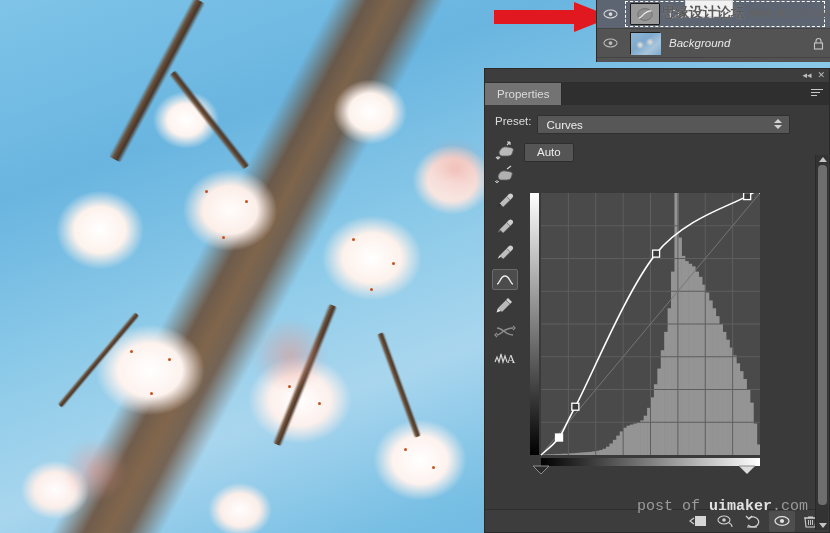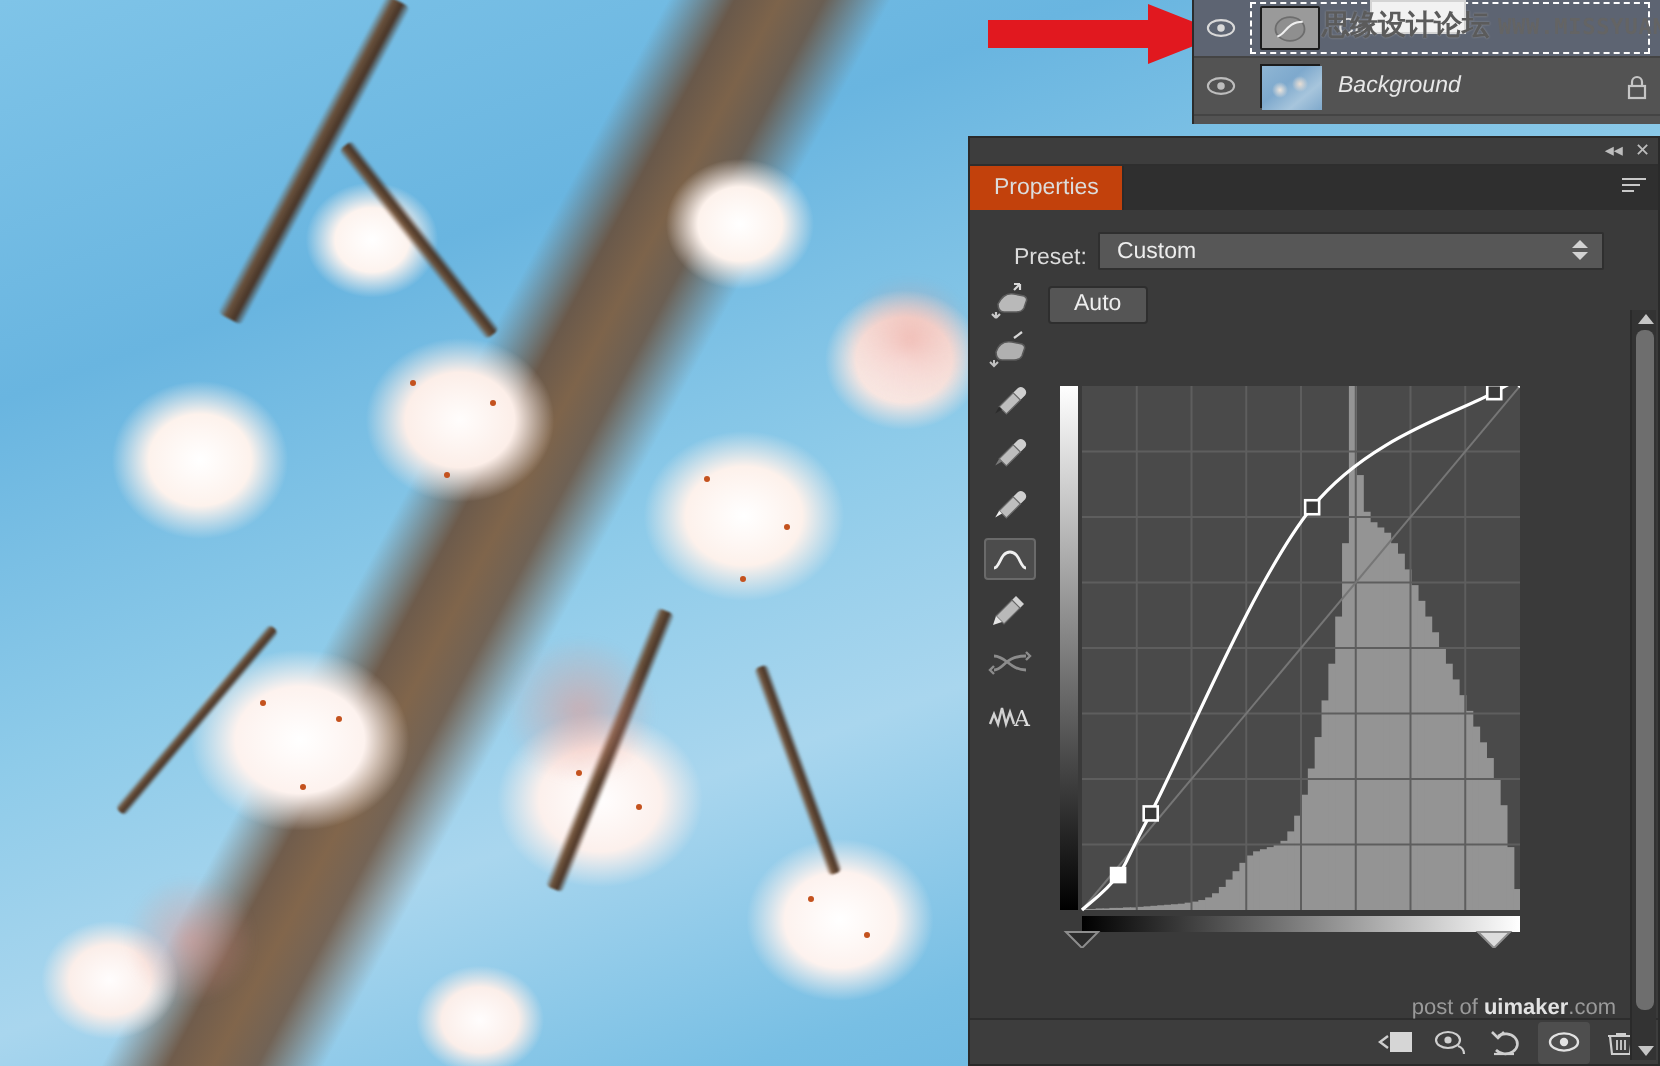--- a/index.html
+++ b/index.html
@@ -132,21 +132,21 @@
     border-bottom: 1px solid #2e2e2e;
   }
   .topbar-btns { position: absolute; right: 4px; top: 1px; display: flex; gap: 6px; align-items: center; }
   .tb-ico { font-size: 9px; color: #bdbdbd; line-height: 11px; cursor: pointer; }
 
   .tab-strip {
     height: 22px; background: #2f2f2f; position: relative; display: flex; align-items: flex-end;
   }
   .tab {
     height: 22px; padding: 0 12px; display: flex; align-items: center;
-    background: #c2410c; color: #dcdcdc; font-size: 11.5px;
+    background: #737373; color: #dcdcdc; font-size: 11.5px;
     border-right: 1px solid #2a2a2a;
   }
   .panel-menu {
     position: absolute; right: 6px; top: 6px; width: 12px; height: 9px;
   }
   .panel-menu i {
     display: block; height: 1px; background: #c8c8c8; margin-bottom: 2px;
   }
   .panel-menu i:nth-child(1) { width: 12px; }
   .panel-menu i:nth-child(2) { width: 9px; }
@@ -164,21 +164,21 @@
     width: 21px; height: 20px; background: #6f6f6f; border: 1px solid #555;
     display: flex; align-items: center; justify-content: center;
   }
   .adj-mask .dot { width: 9px; height: 9px; border-radius: 50%; background: #d6d6d6; }
   .adj-title { color: #e6e6e6; font-size: 12px; font-weight: bold; }
 
   .panel-body { position: relative; flex: 1; background: #3a3a3a; }
 
   .row-preset {
     position: absolute; left: 0; top: 10px; width: 326px; height: 20px;
-    display: flex; align-items: flex-end; padding-left: 10px; gap: 6px; margin-left: 12px;
+    display: flex; align-items: flex-start; padding-left: 10px; gap: 6px;
   }
   .lbl { color: #dcdcdc; font-size: 11.5px; }
   .select {
     position: relative; height: 19px; background: #575757;
     border: 1px solid #2f2f2f; border-radius: 1px;
     display: flex; align-items: center; padding-left: 8px;
     color: #ededed; font-size: 11.5px;
   }
   .select .arrows {
     position: absolute; right: 7px; top: 3px;
@@ -236,21 +236,21 @@
   }
   #panel-scrollbar .sc-arrow {
     position: absolute; left: 3px; width: 0; height: 0;
     border-left: 4px solid transparent; border-right: 4px solid transparent;
   }
   #panel-scrollbar .sc-up { top: 2px; border-bottom: 5px solid #c5c5c5; }
   #panel-scrollbar .sc-dn { bottom: 2px; border-top: 5px solid #c5c5c5; }
 
   #wm-footer {
     position: absolute; right: 22px; top: 498px;
-    font-size: 11px; color: #9a9a9a; font-family: Liberation Sans, sans-serif;
+    font-size: 15px; color: #9a9a9a; font-family: Liberation Mono, monospace;
     white-space: nowrap;
   }
   #wm-footer b { color: #e2e2e2; }
 </style>
 </head>
 <body>
 
 <div id="stage">
 
   <div id="photo">
@@ -344,21 +344,21 @@
           <i></i>
         </div>
     </div>
 
 
     <div class="panel-body">
 
       <div class="row-preset">
         <span class="lbl">Preset:</span>
         <div class="select" style="width:253px;">
-          <span>Custom</span>
+          <span>Curves</span>
           <span class="arrows">
               <i class="up"></i>
               <i class="dn"></i>
             </span>
         </div>
       </div>
 
       <div class="row-channel">
         <span>
           <svg width="22" height="20" viewBox="0 0 22 20">

